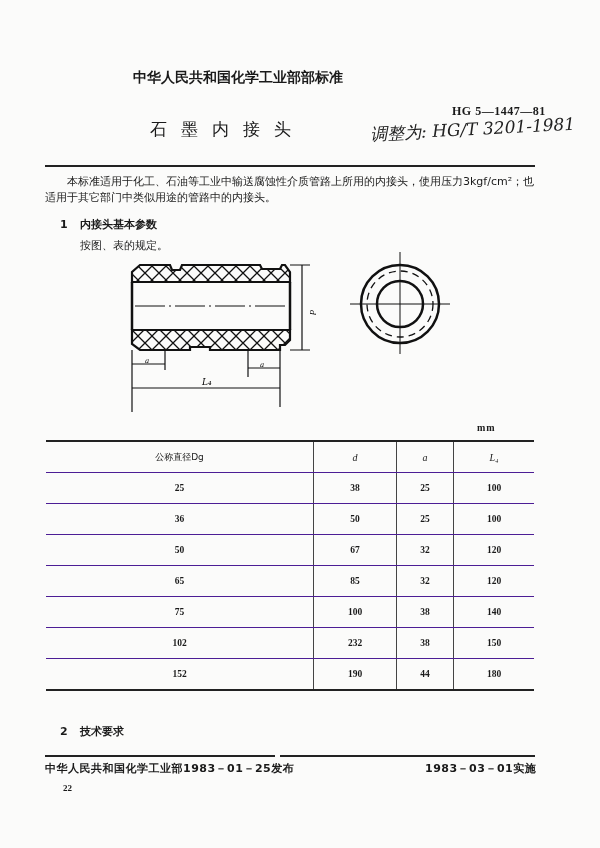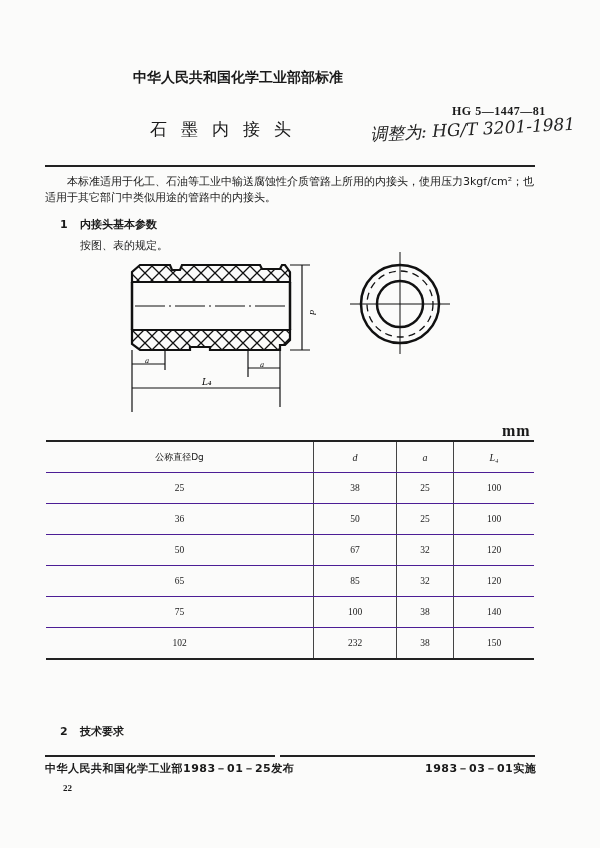--- a/index.html
+++ b/index.html
@@ -32,37 +32,37 @@
     font-size: 11px; line-height: 16px; font-family: "DejaVu Sans", sans-serif;
   }
   .p1 { left: 45px; top: 174px; width: 500px; text-indent: 22px; }
   .sec-head {
     font-size: 11px; font-weight: bold; font-family: "DejaVu Sans", sans-serif; margin-left: 12px;
   }
   .s1 { left: 48px; top: 217px; }
   .s1 .num { display: inline-block; width: 20px; }
   .p2 { left: 80px; top: 238px; font-size: 11px; font-family: "DejaVu Sans", sans-serif; }
   .drawing { left: 110px; top: 252px; }
-  .unit { left: 502px; top: 422px; font-size: 16px; font-weight: bold; font-family: "Liberation Serif", serif; letter-spacing: 1px; }
+  .unit { left: 477px; top: 422px; font-size: 10px; font-weight: bold; font-family: "Liberation Serif", serif; letter-spacing: 1px; }
   table.params {
     position: absolute; left: 46px; top: 440px; width: 488px;
     border-collapse: collapse; font-family: "Liberation Serif", serif;
     font-size: 10px;
   }
   table.params th, table.params td {
     height: 30px; text-align: center; font-weight: normal;
     border-bottom: 1px solid #4c1d95; border-left: 1px solid #444;
     padding: 0;
   }
   table.params th:first-child, table.params td:first-child { border-left: none; }
   table.params thead tr th { border-top: 2px solid #222; }
   table.params tbody tr:last-child td { border-bottom: 2px solid #222; }
   table.params th { font-style: italic; font-size: 10px; }
   table.params th.cn { font-style: normal; font-family: "DejaVu Sans", sans-serif; font-size: 9px; }
-  table.params td { font-weight: normal; font-size: 9.5px; }
+  table.params td { font-weight: bold; font-size: 9.5px; }
   .s2 { left: 48px; top: 724px; }
   .s2 .num { display: inline-block; width: 20px; }
   .rule-bot-l { left: 45px; top: 755px; width: 230px; height: 2px; background: #222; }
   .rule-bot-r { left: 280px; top: 755px; width: 255px; height: 2px; background: #222; }
   .issued {
     left: 45px; top: 761px; font-size: 11px; font-weight: bold;
     font-family: "DejaVu Sans", sans-serif; letter-spacing: 0.5px;
   }
   .effective {
     left: 425px; top: 761px; font-size: 11px; font-weight: bold;
@@ -176,20 +176,26 @@
         <td>100</td>
         <td>38</td>
         <td>140</td>
       </tr>
     <tr>
         <td>102</td>
         <td>232</td>
         <td>38</td>
         <td>150</td>
       </tr>
+    <tr>
+        <td>152</td>
+        <td>190</td>
+        <td>44</td>
+        <td>180</td>
+      </tr>
   </tbody>
 </table>
 
 <div class="abs sec-head s2">
   <span class="num">2</span><span>技术要求</span>
 </div>
 
 <div class="abs rule-bot-l"></div>
 <div class="abs rule-bot-r"></div>
 <div class="abs issued">中华人民共和国化学工业部1983－01－25发布</div>

